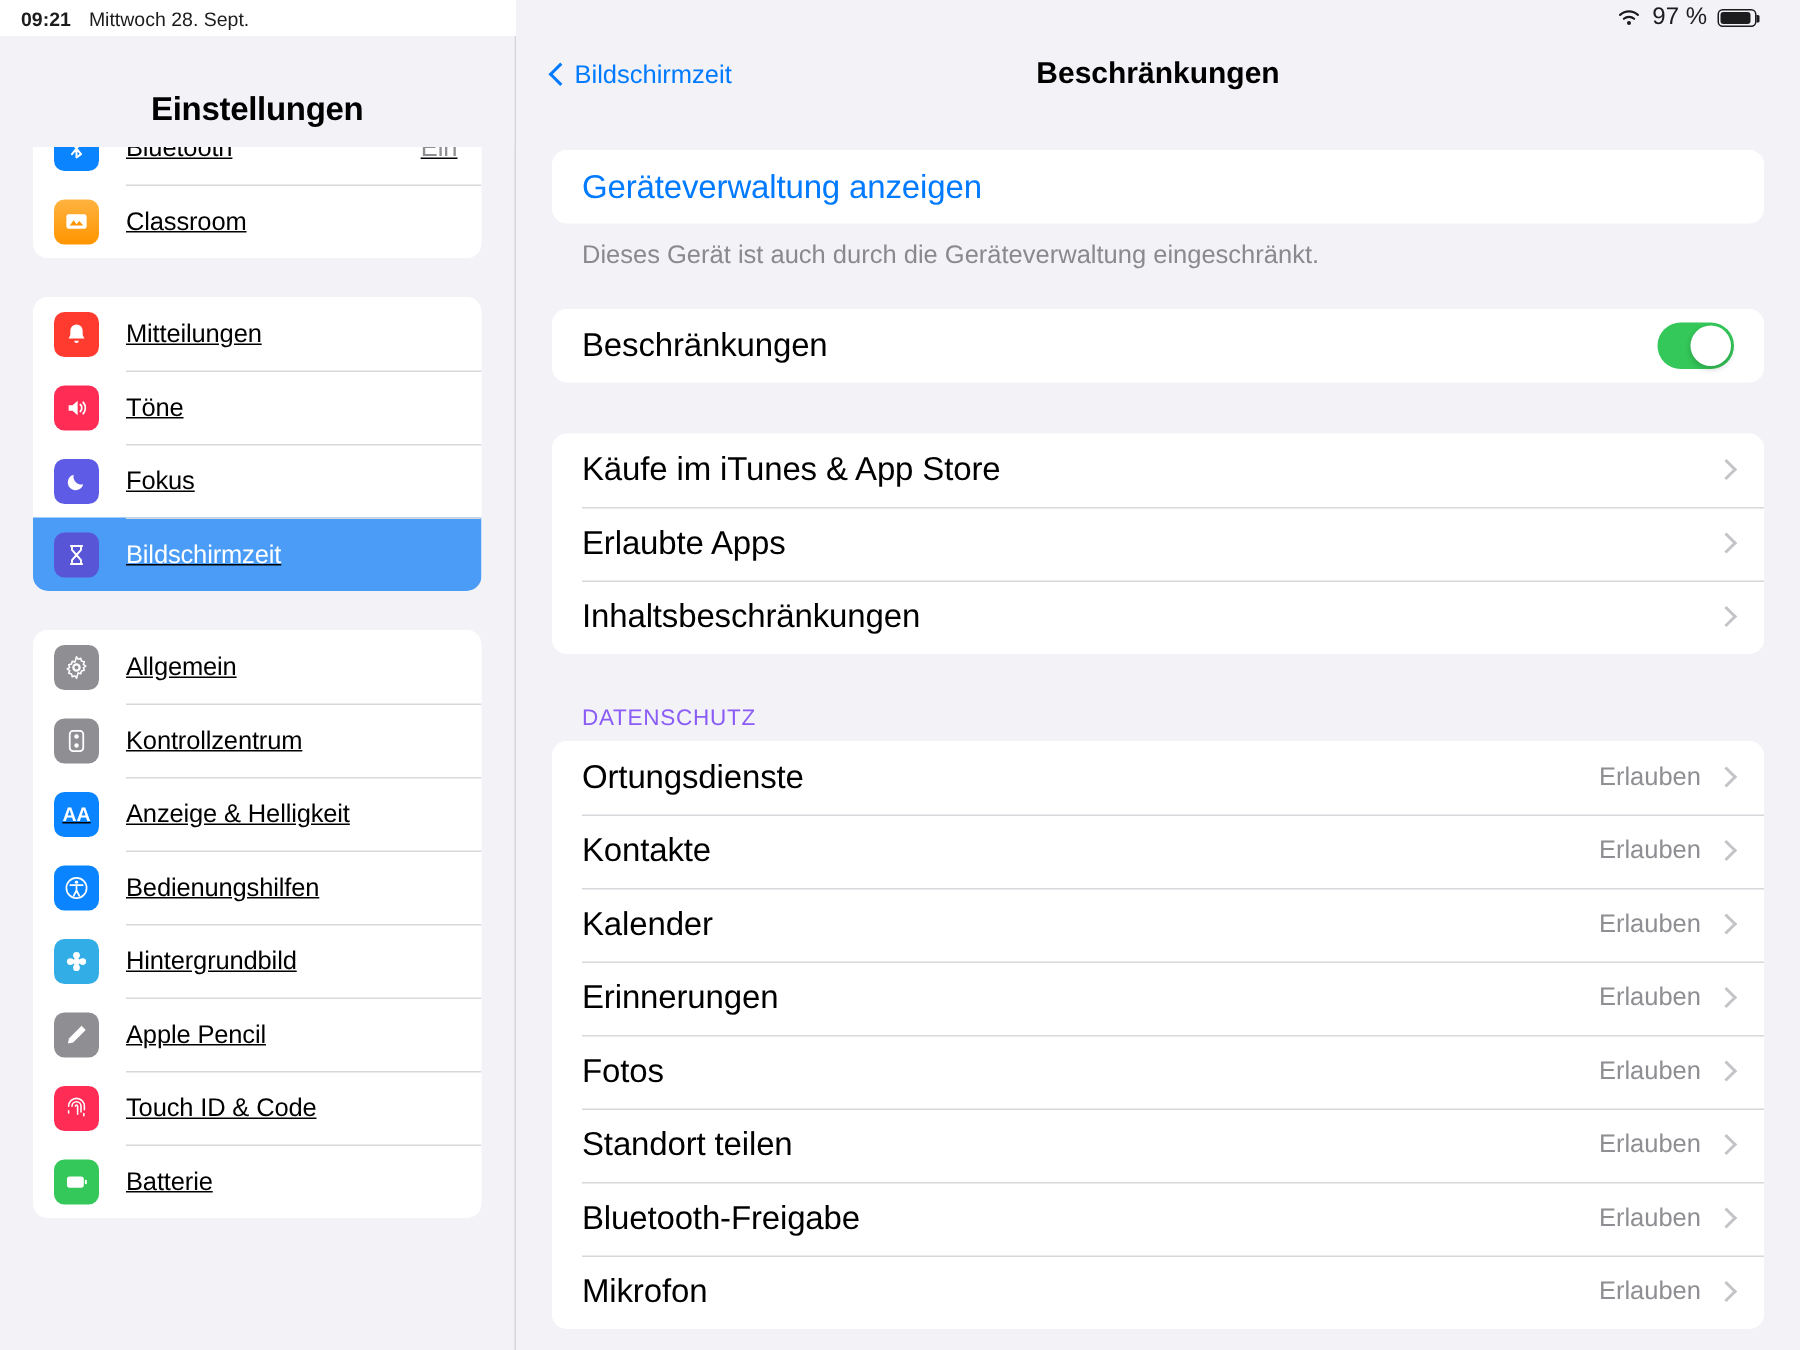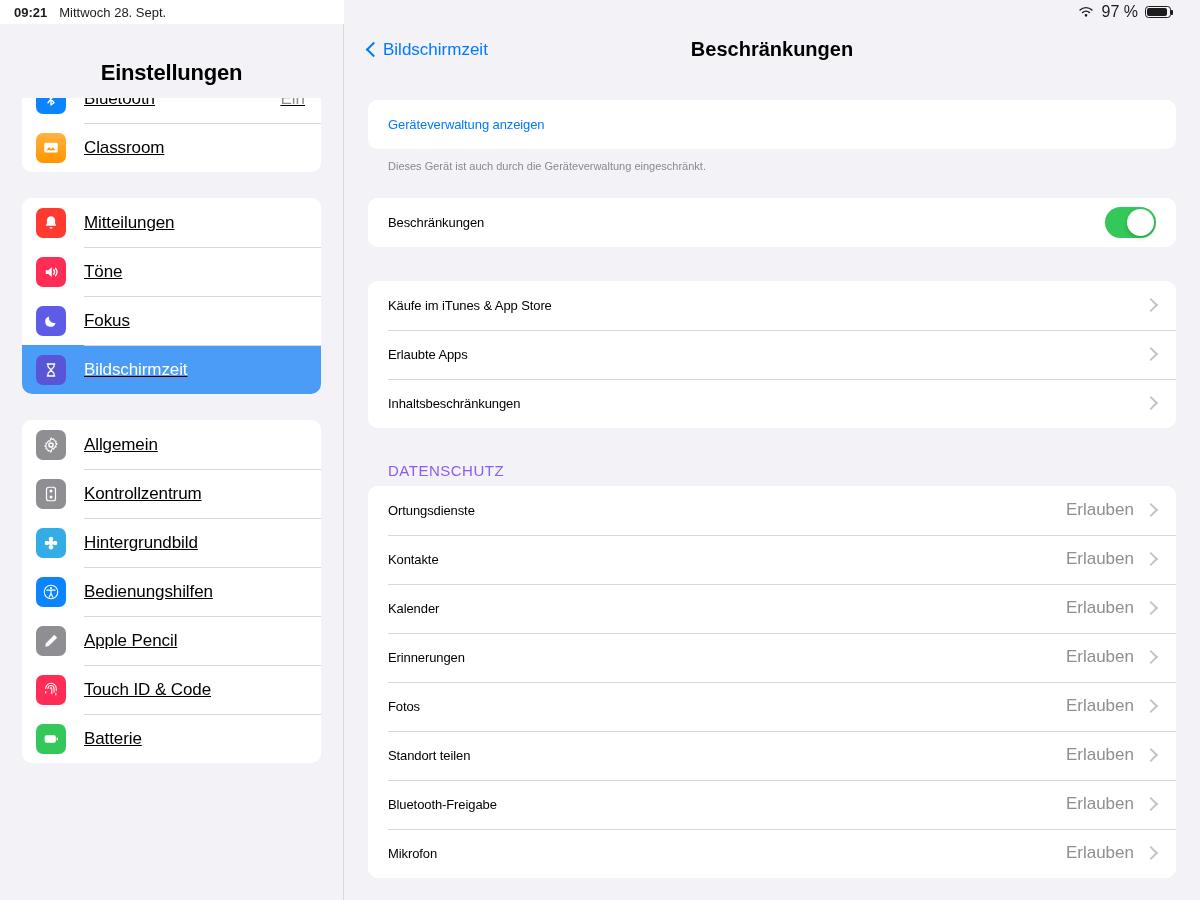--- a/index.html
+++ b/index.html
@@ -222,21 +222,21 @@
     position: relative;
     background: #ffffff;
   }
   .drow + .drow::before {
     content: "";
     position: absolute;
     left: 20px; right: 0; top: 0;
     height: 1px;
     background: #d8d8dc;
   }
-  .drow-label { font-size: 13px; color: #000; letter-spacing: -0.1px; }
+  .drow-label { font-size: 22px; color: #000; letter-spacing: -0.1px; }
   .drow-label.link { color: #007aff; }
   .drow-value {
     margin-left: auto;
     font-size: 17px;
     color: #8e8e93;
     margin-right: 12px;
   }
   .chev-right {
     width: 10px; height: 10px;
     margin-left: auto;
@@ -247,21 +247,21 @@
   .chev-right::before {
     content: "";
     position: absolute;
     left: 0; top: 0;
     width: 8px; height: 8px;
     border-right: 2px solid #c4c4c8;
     border-top: 2px solid #c4c4c8;
     transform: rotate(45deg);
   }
   .footnote {
-    font-size: 11px;
+    font-size: 17px;
     color: #8a8a8e;
     padding: 10px 20px 0 20px;
     line-height: 1.35;
   }
   .section-head {
     font-size: 15px;
     color: #8b5cf6;
     letter-spacing: 0.5px;
     padding: 0 20px 7px 20px;
   }
@@ -389,42 +389,46 @@
           <span class="icon ic-control">
             <svg class="glyph" viewBox="0 0 24 24">
                 <rect x="6" y="3" width="12" height="18" rx="3" fill="none" stroke="#fff" stroke-width="1.6"></rect>
                 <circle cx="12" cy="8" r="2" fill="#fff"></circle>
                 <circle cx="12" cy="16" r="2" fill="#fff"></circle>
               </svg>
           </span>
           <span class="row-label">Kontrollzentrum</span>
         </div>
         <div class="row">
+          <span class="icon ic-display">AA</span>
+          <span class="row-label">Anzeige &amp; Helligkeit</span>
+        </div>
+        <div class="row">
+          <span class="icon ic-access">
+            <svg class="glyph" viewBox="0 0 24 24">
+                <circle cx="12" cy="12" r="9" fill="none" stroke="#fff" stroke-width="1.5"></circle>
+                <circle cx="12" cy="6.8" r="1.5" fill="#fff"></circle>
+                <path d="M6.5 9.5h11M12 10v4m0 0l-2.5 5M12 14l2.5 5" stroke="#fff" stroke-width="1.5" fill="none" stroke-linecap="round"></path>
+              </svg>
+          </span>
+          <span class="row-label">Bedienungshilfen</span>
+        </div>
+        <div class="row">
           <span class="icon ic-wallpaper">
             <svg class="glyph" viewBox="0 0 24 24">
                 <g fill="#fff">
                   <circle cx="12" cy="6.5" r="3"></circle>
                   <circle cx="12" cy="17.5" r="3"></circle>
                   <circle cx="6.5" cy="12" r="3"></circle>
                   <circle cx="17.5" cy="12" r="3"></circle>
                   <circle cx="12" cy="12" r="3.2"></circle>
                 </g>
               </svg>
           </span>
           <span class="row-label">Hintergrundbild</span>
-        </div>
-        <div class="row">
-          <span class="icon ic-access">
-            <svg class="glyph" viewBox="0 0 24 24">
-                <circle cx="12" cy="12" r="9" fill="none" stroke="#fff" stroke-width="1.5"></circle>
-                <circle cx="12" cy="6.8" r="1.5" fill="#fff"></circle>
-                <path d="M6.5 9.5h11M12 10v4m0 0l-2.5 5M12 14l2.5 5" stroke="#fff" stroke-width="1.5" fill="none" stroke-linecap="round"></path>
-              </svg>
-          </span>
-          <span class="row-label">Bedienungshilfen</span>
         </div>
         <div class="row">
           <span class="icon ic-pencil">
             <svg class="glyph" viewBox="0 0 24 24">
                 <path d="M16.5 3.8l3.7 3.7L9 18.7l-4.6.9.9-4.6z" fill="#fff"></path>
               </svg>
           </span>
           <span class="row-label">Apple Pencil</span>
         </div>
         <div class="row">

